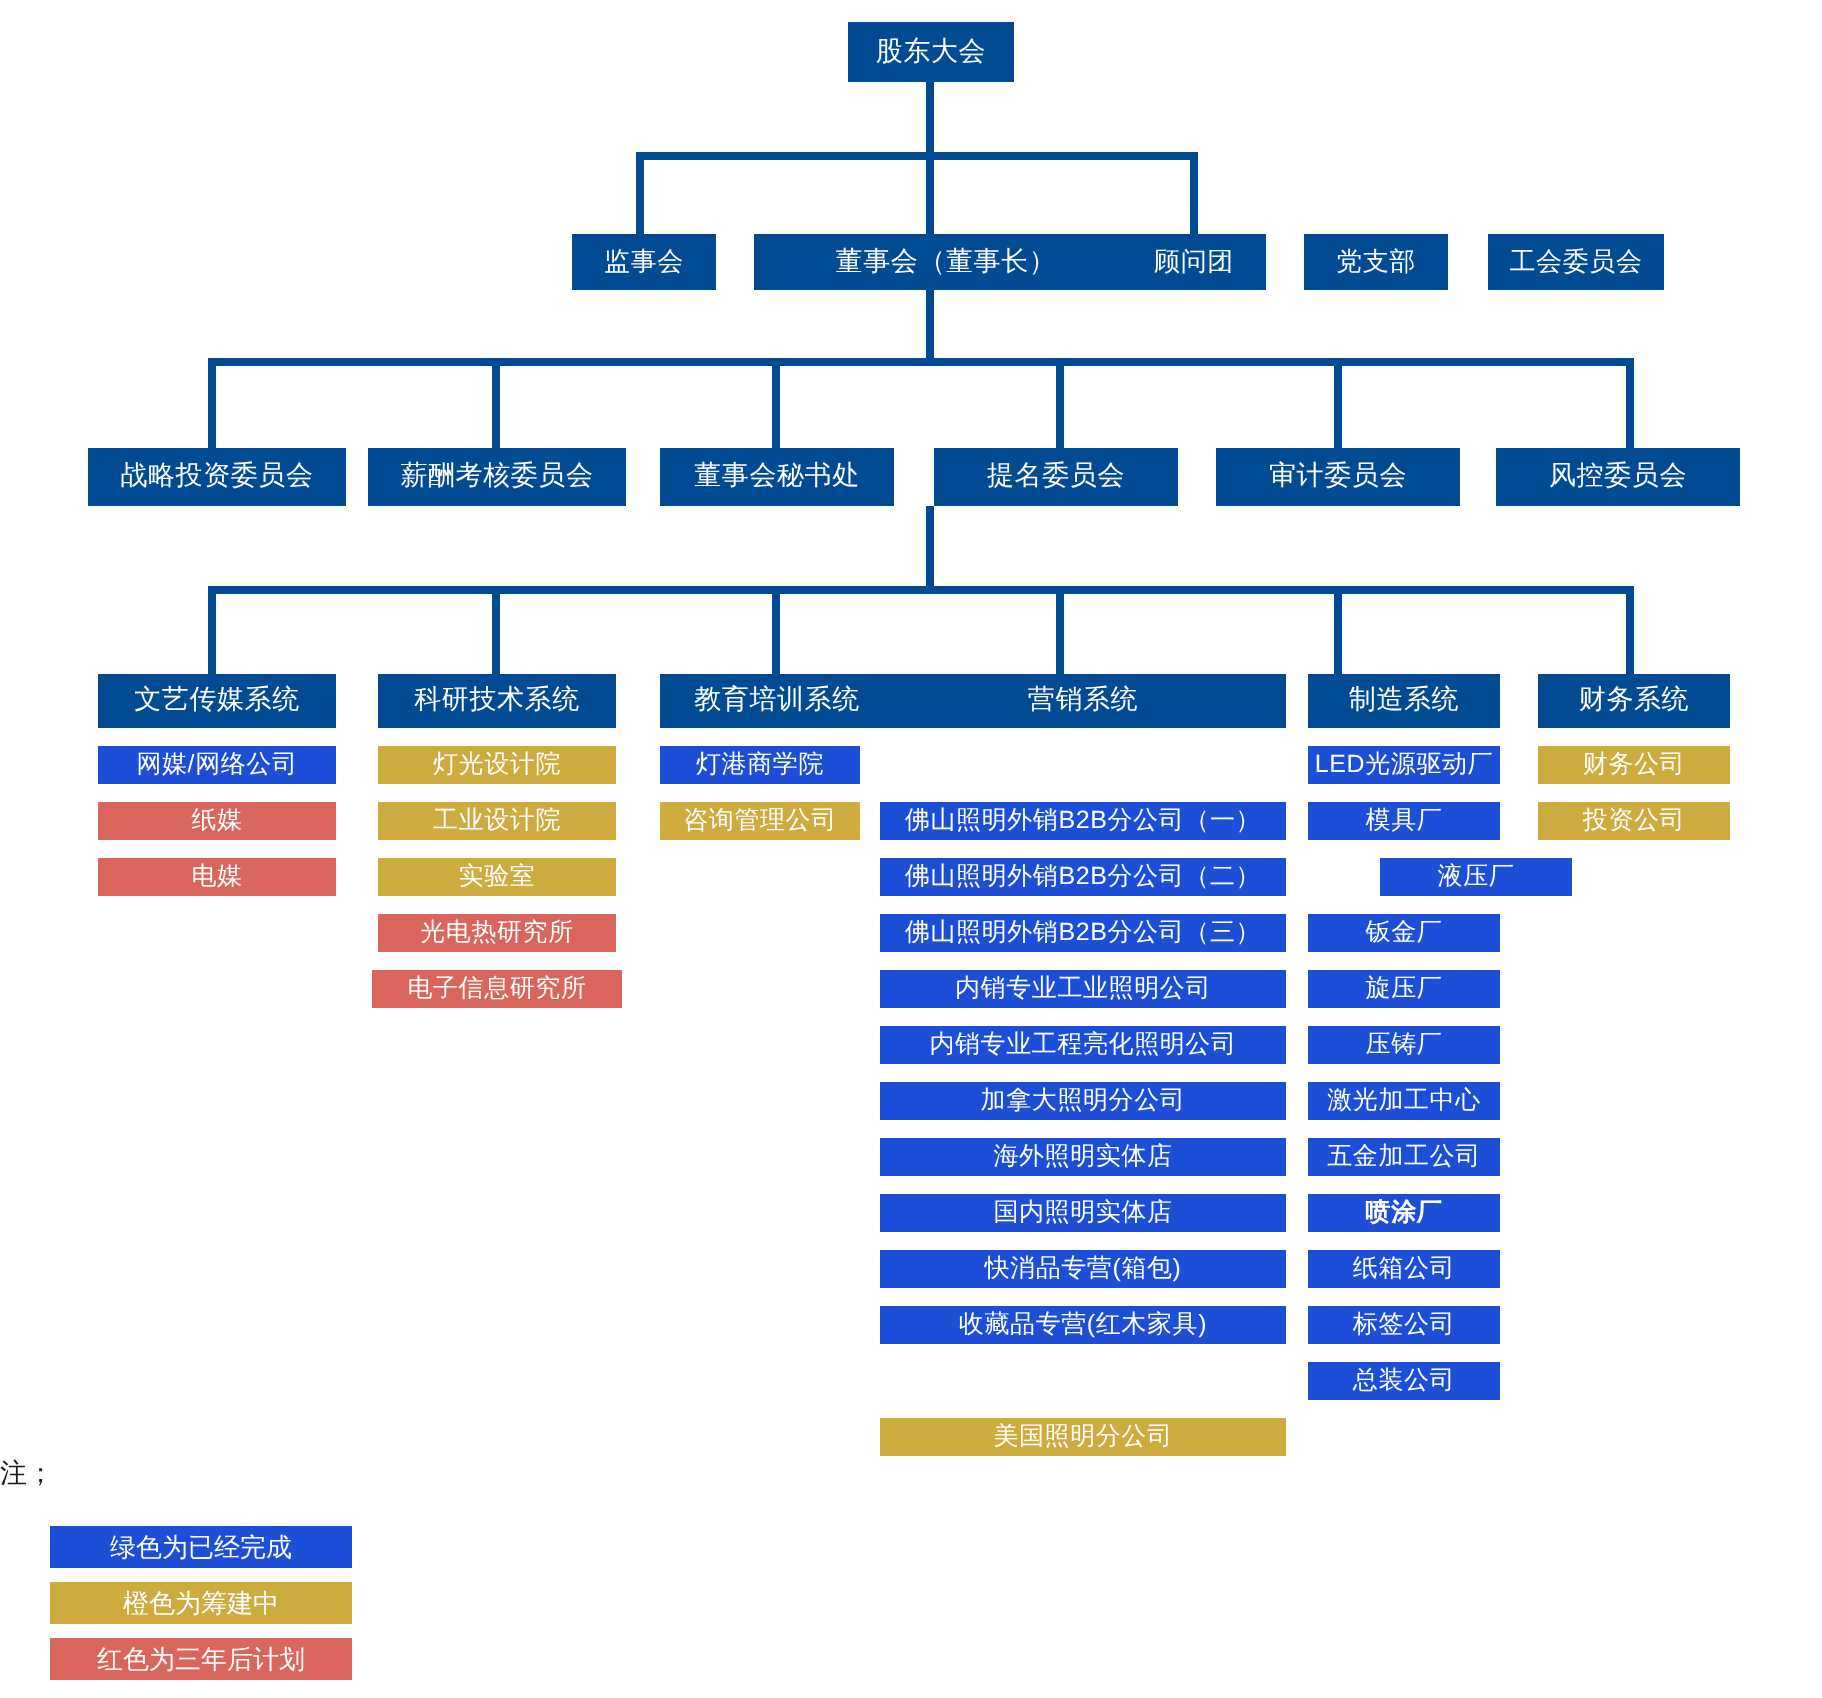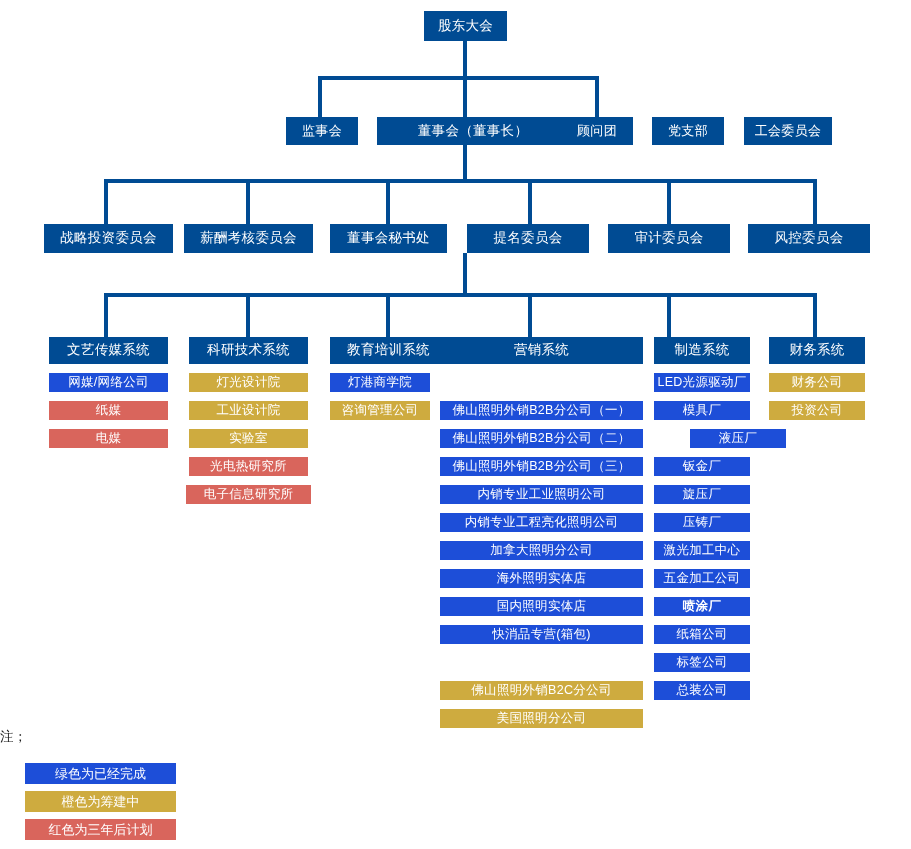--- a/index.html
+++ b/index.html
@@ -132,21 +132,21 @@
   <div class="box blue" style="left:440px; top:337px; width:203px; height:27px;">营销系统</div>
   <div class="box green leaf" style="left:440px; top:401px; width:203px;">佛山照明外销B2B分公司（一）</div>
   <div class="box green leaf" style="left:440px; top:429px; width:203px;">佛山照明外销B2B分公司（二）</div>
   <div class="box green leaf" style="left:440px; top:457px; width:203px;">佛山照明外销B2B分公司（三）</div>
   <div class="box green leaf" style="left:440px; top:485px; width:203px;">内销专业工业照明公司</div>
   <div class="box green leaf" style="left:440px; top:513px; width:203px;">内销专业工程亮化照明公司</div>
   <div class="box green leaf" style="left:440px; top:541px; width:203px;">加拿大照明分公司</div>
   <div class="box green leaf" style="left:440px; top:569px; width:203px;">海外照明实体店</div>
   <div class="box green leaf" style="left:440px; top:597px; width:203px;">国内照明实体店</div>
   <div class="box green leaf" style="left:440px; top:625px; width:203px;">快消品专营(箱包)</div>
-  <div class="box orange leaf" style="left:440px; top:681px; width:203px;">佛山照明外销B2C分公司</div>
+  <div class="box green leaf" style="left:440px; top:653px; width:203px;">收藏品专营(红木家具)</div>
   <div class="box orange leaf" style="left:440px; top:709px; width:203px;">美国照明分公司</div>
 
   <div class="box blue" style="left:654px; top:337px; width:96px; height:27px;">制造系统</div>
   <div class="box green leaf" style="left:654px; top:373px; width:96px;">LED光源驱动厂</div>
   <div class="box green leaf" style="left:654px; top:401px; width:96px;">模具厂</div>
   <div class="box green leaf" style="left:654px; top:429px; width:96px;margin-left:36px;">液压厂</div>
   <div class="box green leaf" style="left:654px; top:457px; width:96px;">钣金厂</div>
   <div class="box green leaf" style="left:654px; top:485px; width:96px;">旋压厂</div>
   <div class="box green leaf" style="left:654px; top:513px; width:96px;">压铸厂</div>
   <div class="box green leaf" style="left:654px; top:541px; width:96px;">激光加工中心</div>

